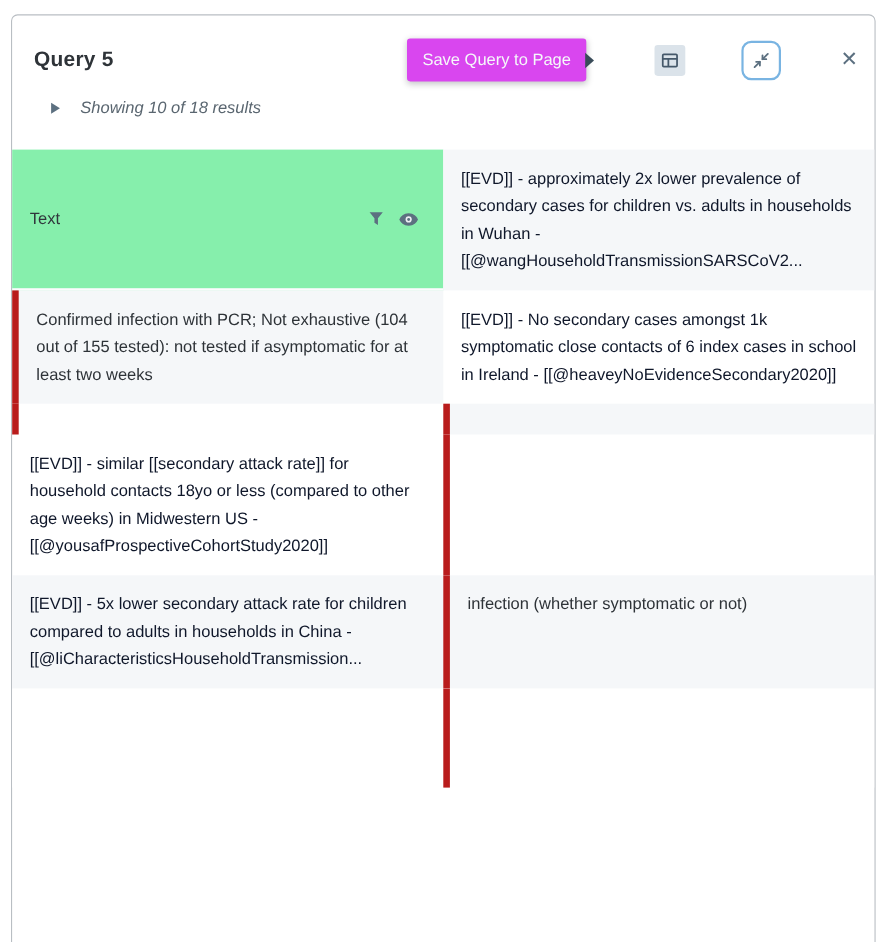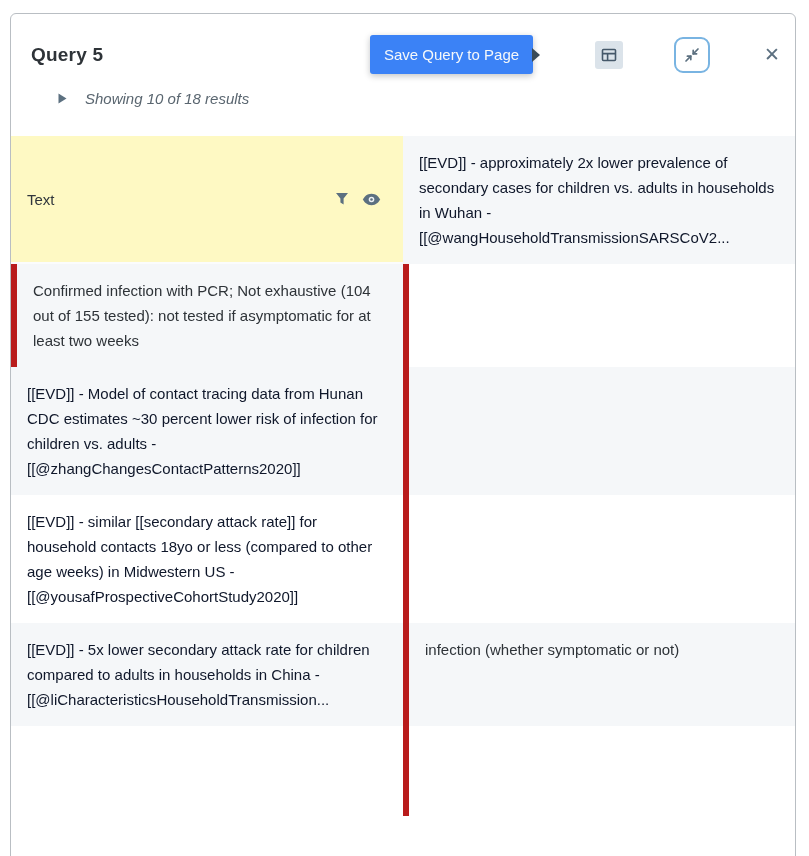--- a/index.html
+++ b/index.html
@@ -21,21 +21,21 @@
   }
   .card-top { padding: 21px 15px 0 20px; }
   .title-row { display: flex; align-items: center; gap: 43px; }
   .query-title {
     font-size: 19px; font-weight: 700; color: #2e3338;
     margin: 0; letter-spacing: .2px;
   }
   .spacer { flex: 1; }
   .tooltip-wrap { display: flex; align-items: center; }
   .tooltip {
-    background: #3b82f6; color: #f5f8fa;
+    background: #d946ef; color: #f5f8fa;
     font-size: 15px; line-height: 19px;
     padding: 10px 14px;
     border-radius: 3px;
     box-shadow: 0 2px 6px rgba(16,22,26,.25);
     white-space: nowrap;
   }
   .tooltip-arrow {
     width: 0; height: 0;
     border-top: 7px solid transparent;
     border-bottom: 7px solid transparent;
@@ -61,35 +61,35 @@
   }
   .btn-close {
     margin-left: 11px;
     color: #5c7080;
     font-size: 19px;
     line-height: 19px;
     font-weight: 400;
   }
   .results-row {
     display: flex; align-items: center;
-    margin: 16px 0 0 27px;
+    margin: 16px 0 0 15px;
     gap: 18px;
   }
   .results-text {
     font-style: italic;
     font-size: 15px;
     color: #5a6670;
   }
   .qtable {
     margin-top: 29px;
     display: grid;
     grid-template-columns: 1fr 1fr;
   }
   .hcell {
-    background: #fef9c3;
+    background: #86efac;
     padding: 15px 16px;
     display: flex; align-items: center;
     border-bottom: 2px solid #fbfcfd;
     box-sizing: border-box;
   }
   .hlabel { font-size: 15px; color: #30363c; }
   .hicons { margin-left: auto; display: flex; align-items: center; gap: 13px; padding-right: 6px; }
   .cell {
     padding: 14px 16px;
     font-size: 15px;
@@ -173,23 +173,23 @@
             <circle cx="9.5" cy="6.5" r="2.8" fill="#edf0f3"></circle>
             <circle cx="9.5" cy="6.5" r="1.3" fill="#5c7080"></circle>
           </svg>
         </span>
       </span>
     </div>
 
     <div class="cell text-col row-stripe">[[EVD]] - approximately 2x lower prevalence of secondary cases for children vs. adults in households in Wuhan - [[@wangHouseholdTransmissionSARSCoV2...</div>
     <div class="cell testing-col col-right row-stripe">Confirmed infection with PCR; Not exhaustive (104 out of 155 tested): not tested if asymptomatic for at least two weeks</div>
 
+    <div class="cell text-col">[[EVD]] - No secondary cases amongst 1k symptomatic close contacts of 6 index cases in school in Ireland - [[@heaveyNoEvidenceSecondary2020]]</div>
     <div class="cell testing-col col-right"></div>
 
-    <div class="cell text-col row-stripe">[[EVD]] - Model of contact tracing data from Hunan CDC estimates ~30 percent lower risk of infection for children vs. adults - [[@zhangChangesContactPatterns2020]]</div>
     <div class="cell testing-col col-right row-stripe"></div>
 
     <div class="cell text-col">[[EVD]] - similar [[secondary attack rate]] for household contacts 18yo or less (compared to other age weeks) in Midwestern US - [[@yousafProspectiveCohortStudy2020]]</div>
     <div class="cell testing-col col-right"></div>
 
     <div class="cell text-col row-stripe">[[EVD]] - 5x lower secondary attack rate for children compared to adults in households in China - [[@liCharacteristicsHouseholdTransmission...</div>
     <div class="cell testing-col col-right row-stripe">infection (whether symptomatic or not)</div>
 
     <div class="cell text-col row-partial"></div>
     <div class="cell testing-col col-right row-partial"></div>

